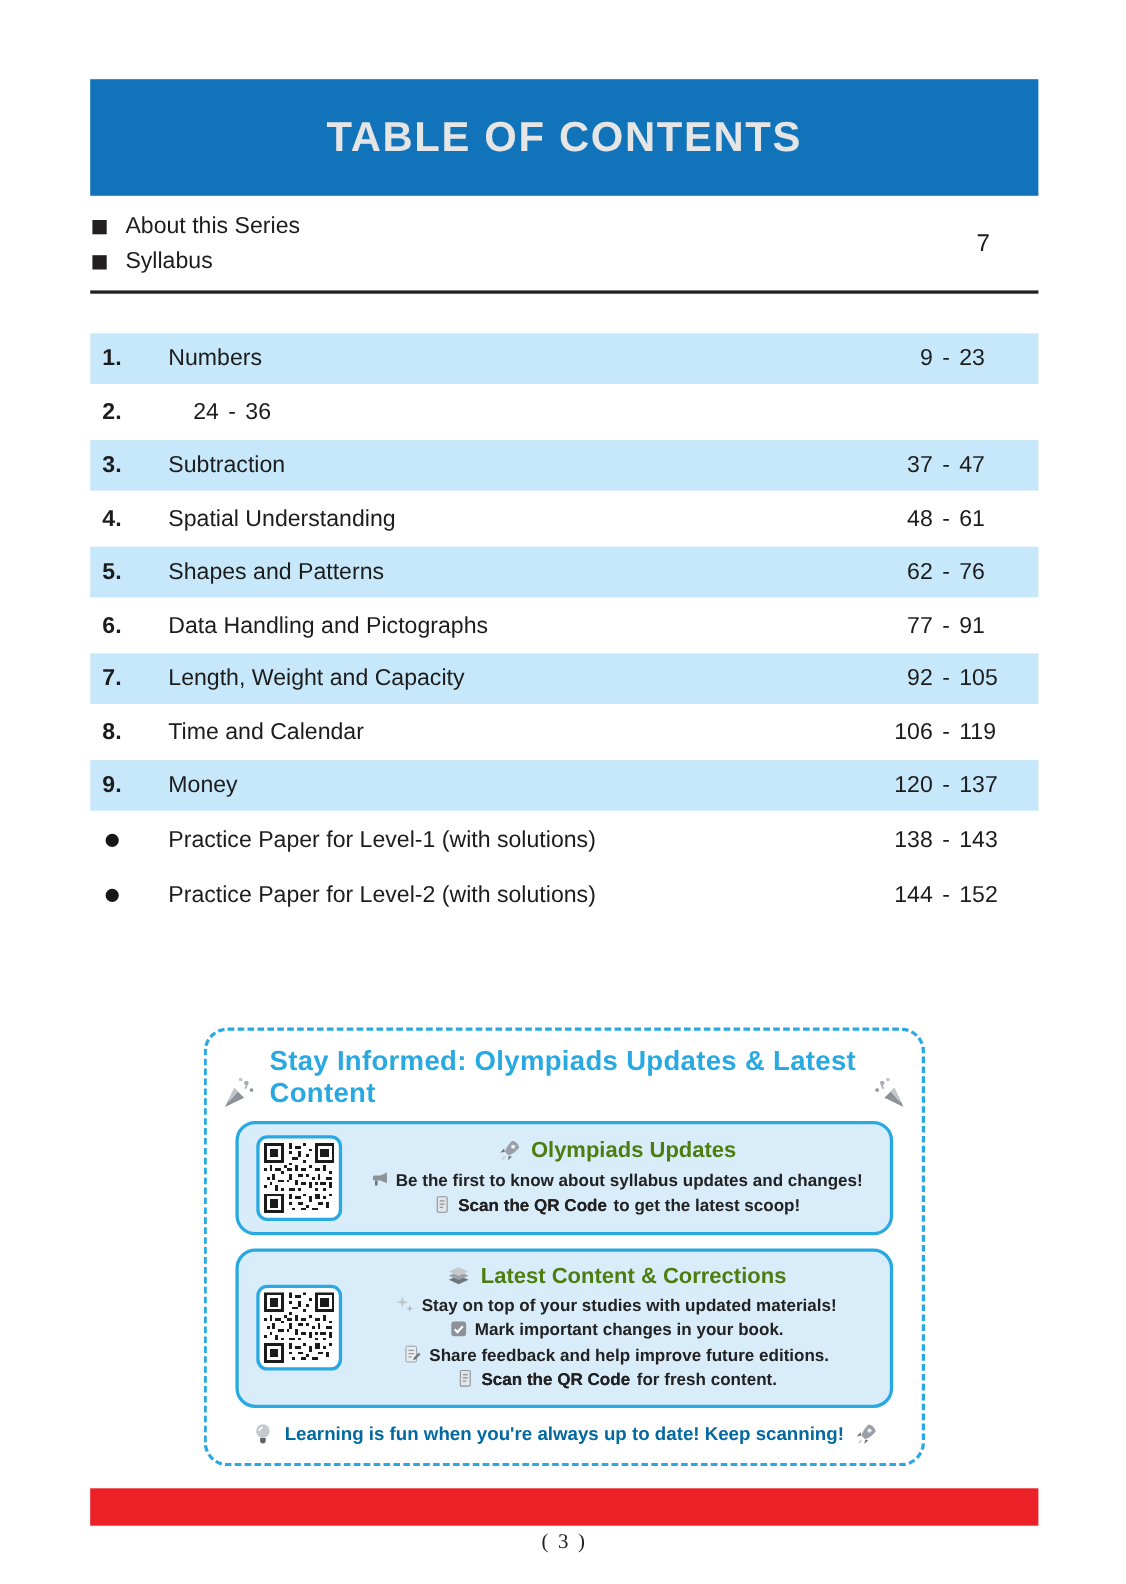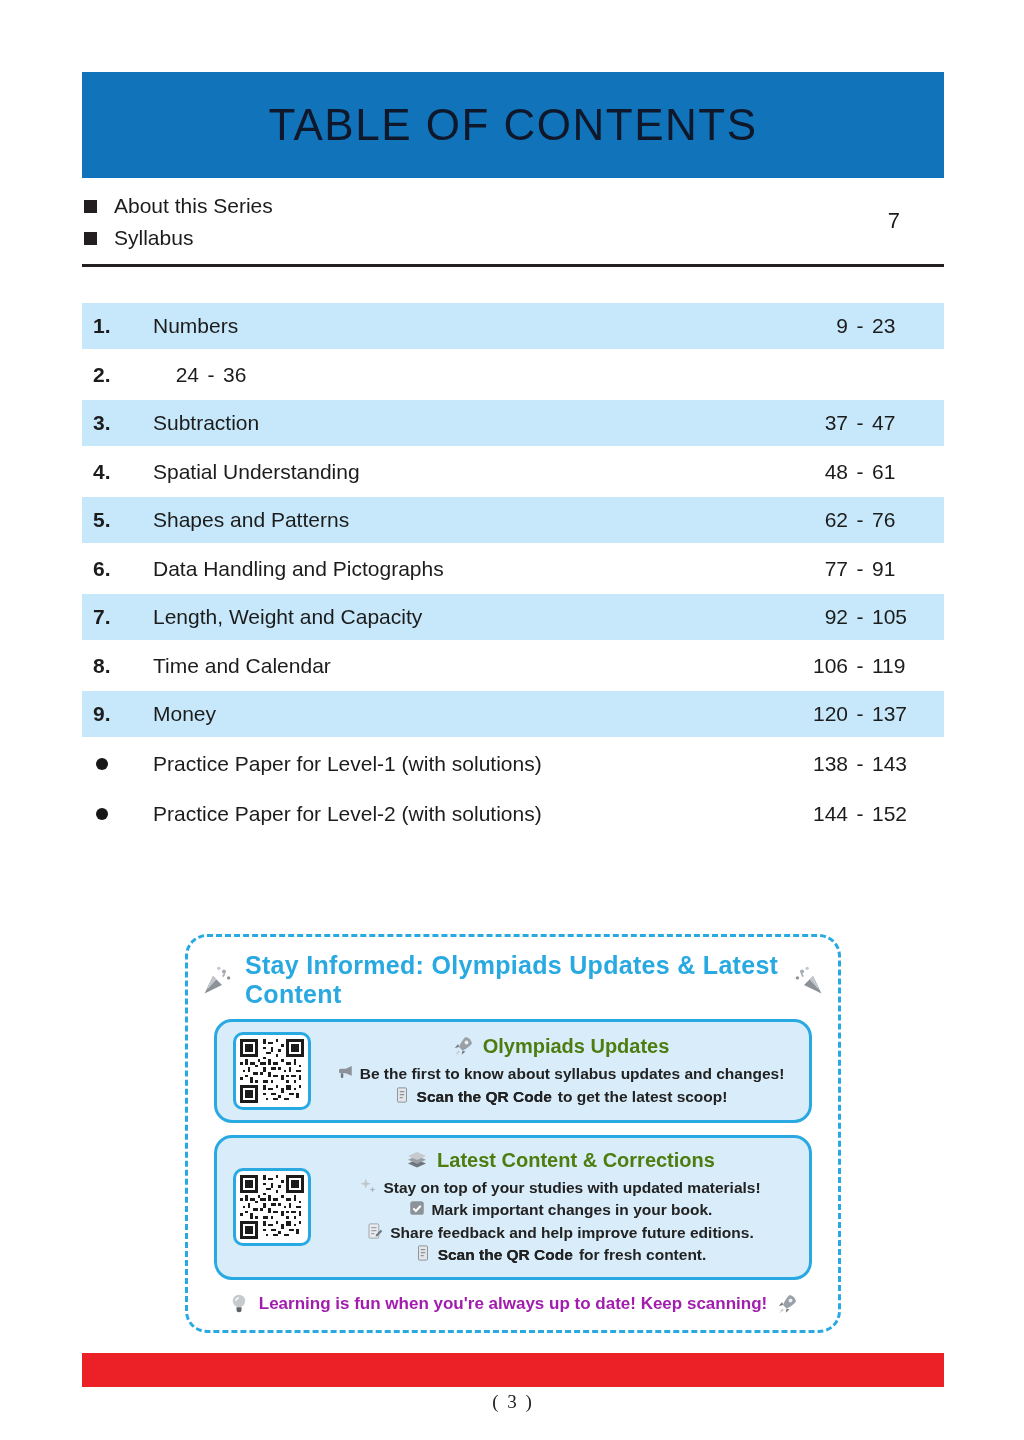--- a/index.html
+++ b/index.html
@@ -6,21 +6,21 @@
   html,body { margin:0; padding:0; background:#e9e9e9; }
   .page {
     position:relative; width:1024px; height:1440px; background:#ffffff;
     font-family:"Liberation Sans", sans-serif; color:#1c1c1c; overflow:hidden;
     margin:0 auto;
   }
   .content { margin-left:82px; width:862px; padding-top:72px; }
 
   
   .toc-header { height:106px; background:#1173B9; display:flex; align-items:center; justify-content:center; }
-  .toc-title { color:#0f172a; font-size:44px; font-weight:normal; letter-spacing:1.5px; margin:0; }
+  .toc-title { color:#e5e5e5; font-size:38px; font-weight:bold; letter-spacing:1.5px; margin:0; }
 
   
   .front-matter { position:relative; padding:12px 0 4px; }
   .fm-item { display:flex; align-items:center; height:32px; font-size:21px; }
   .sq { width:13px; height:13px; background:#231f20; margin:0 17px 0 2px; flex:none; }
   .fm-page { position:absolute; right:44px; top:54%; transform:translateY(-50%); font-size:22px; }
   .rule { border:none; border-top:3px solid #231f20; margin:6px 0 0; }
 
   
   .chapters { margin-top:36px; }
@@ -30,30 +30,30 @@
   .num { padding-left:11px; font-weight:bold; }
   .dot { width:12px; height:12px; border-radius:50%; background:#171717; margin-left:14px; }
   .title { flex:1; }
   .pages { display:flex; align-items:center; margin-right:22px; }
   .p-start { width:46px; text-align:right; }
   .p-dash { width:24px; text-align:center; }
   .p-end { width:50px; text-align:left; }
 
   
   .info-box { width:656px; margin:96px auto 0; border:3px dashed #29A9E1; border-radius:22px; padding:10px 14px 10px; }
-  .ib-title-row { display:flex; align-items:center; justify-content:center; gap:12px; margin:4px 0 10px; }
+  .ib-title-row { display:flex; align-items:flex-end; justify-content:center; gap:12px; margin:4px 0 10px; }
   .ib-title { font-size:25px; font-weight:bold; color:#29A9E1; letter-spacing:.3px; }
   .ib-card { background:#D8ECF9; border:3px solid #29A9E1; border-radius:18px; display:flex; align-items:center; gap:16px; padding:10px 16px; margin:0 12px 12px; }
   .qr-frame { width:78px; height:78px; background:#fff; border:3px solid #29A9E1; border-radius:10px; padding:4px; flex:none; }
   .qr-frame svg { width:100%; height:100%; display:block; }
   .ib-text { flex:1; text-align:center; }
   .ib-card-title { font-size:20px; font-weight:bold; color:#4d7c0f; display:flex; align-items:center; justify-content:center; gap:8px; margin-bottom:5px; }
   .ib-line { font-size:15.5px; font-weight:bold; color:#222; line-height:1.45; display:flex; align-items:flex-start; justify-content:center; gap:6px; }
   .xb { text-shadow:0 0 .6px #222; }
-  .ib-footer { display:flex; align-items:center; justify-content:center; gap:8px; font-size:17px; font-weight:bold; color:#a21caf; margin:10px 0 4px; }
+  .ib-footer { display:flex; align-items:center; justify-content:center; gap:8px; font-size:17px; font-weight:bold; color:#0369a1; margin:10px 0 4px; }
 
   
   .ic { width:18px; height:18px; flex:none; display:inline-block; }
   .ic svg { width:100%; height:100%; display:block; }
   .ic.lg { width:31px; height:31px; }
   .ic.md { width:24px; height:24px; }
   .ic.ft { width:24px; height:24px; }
   .flip svg { transform:scaleX(-1); }
 
   

